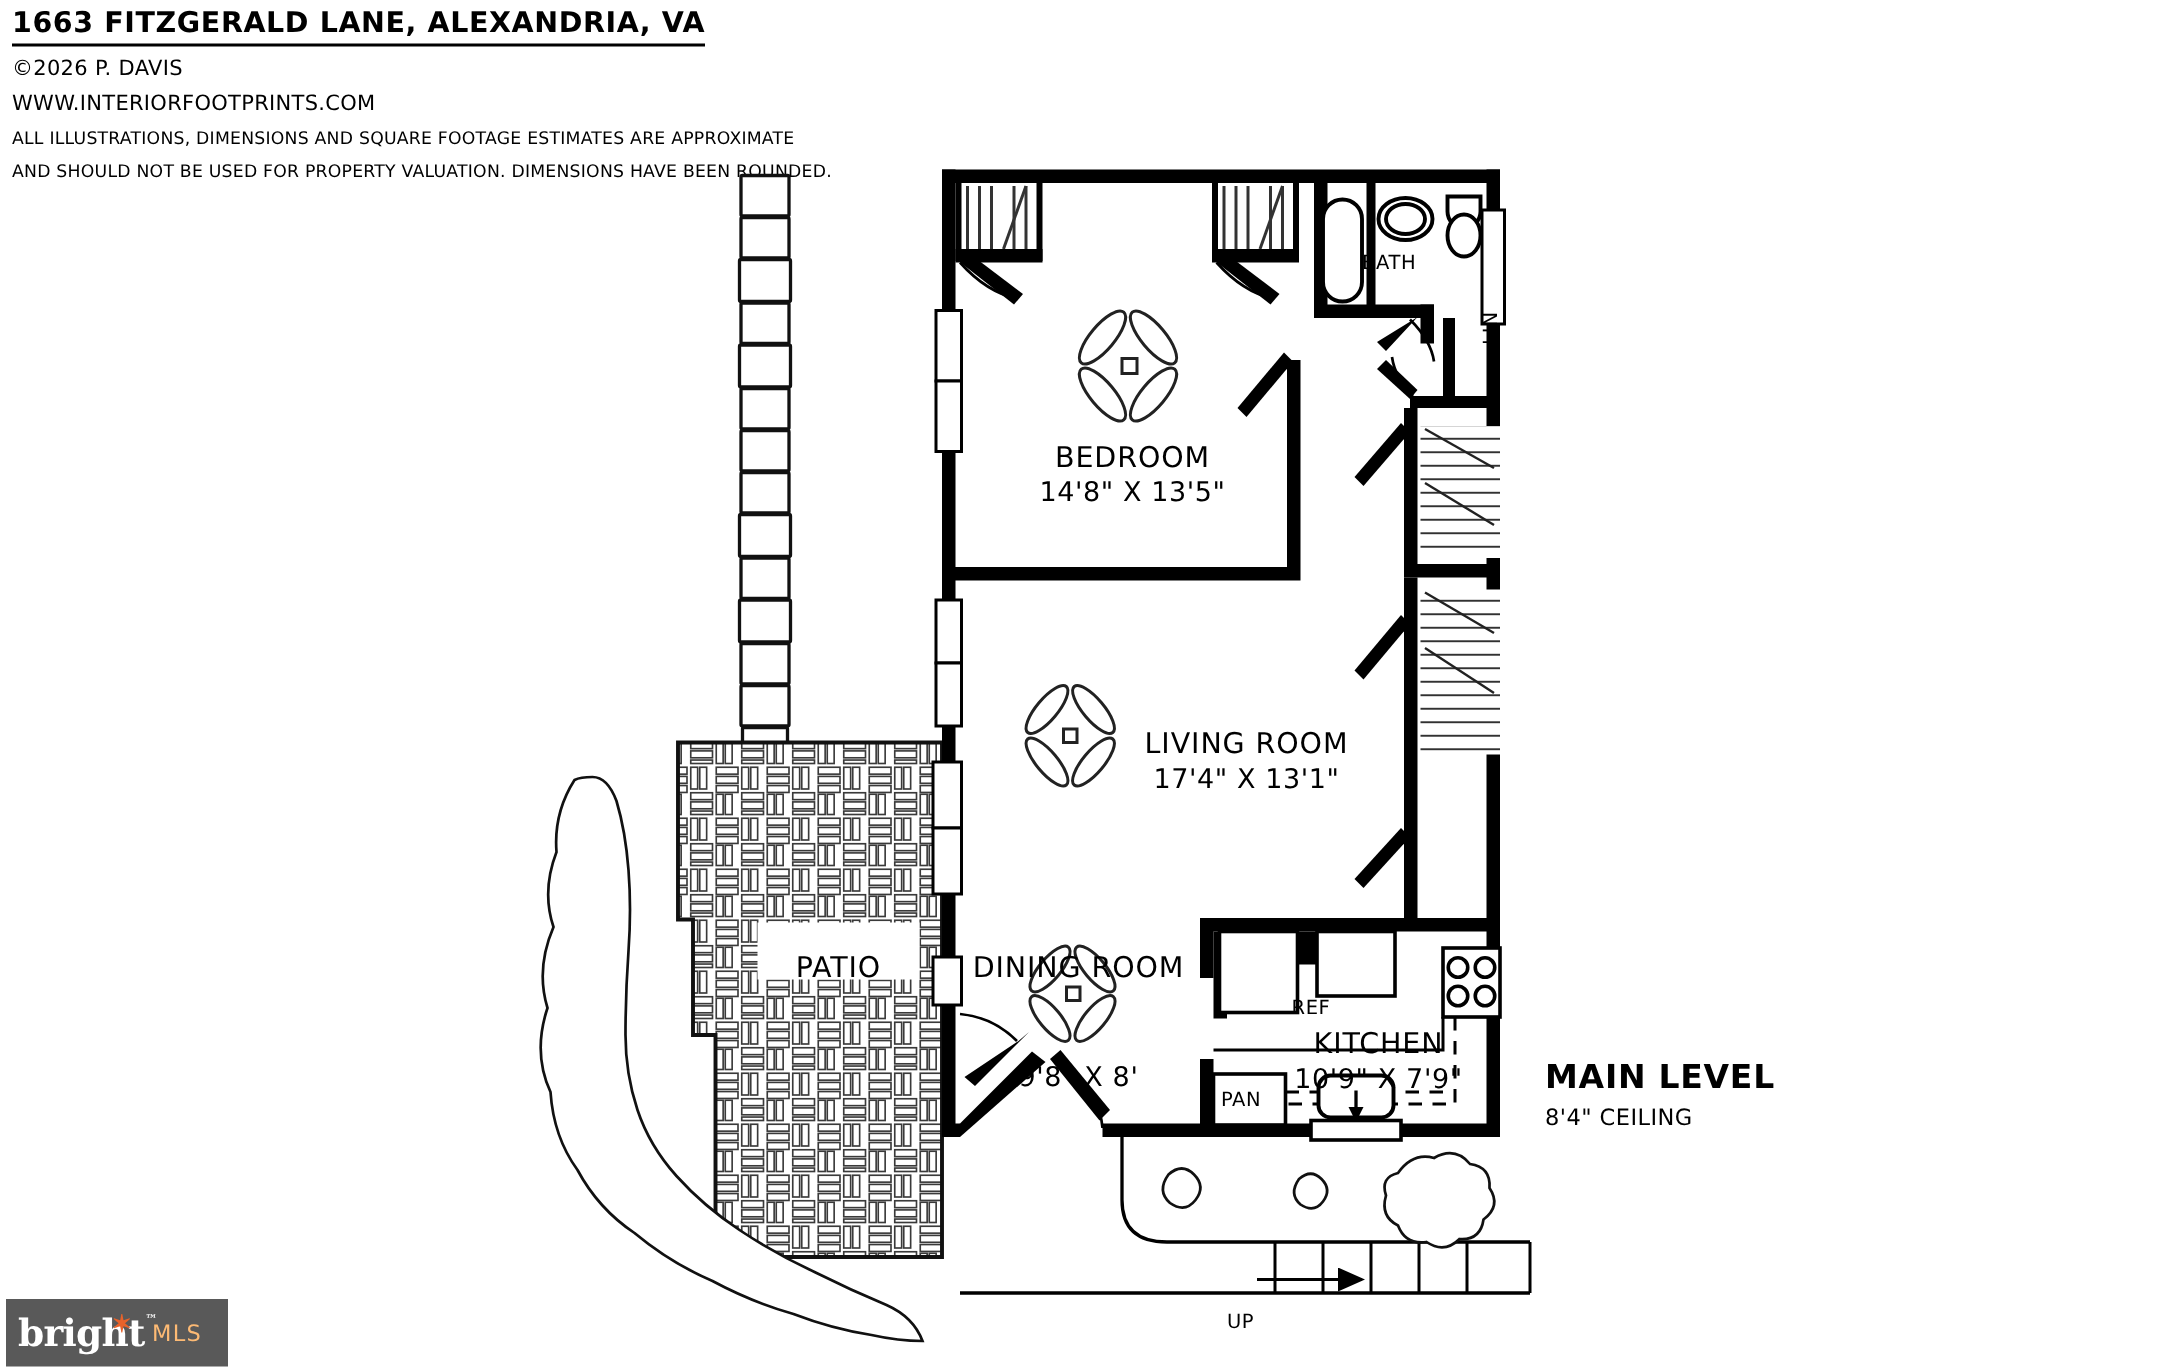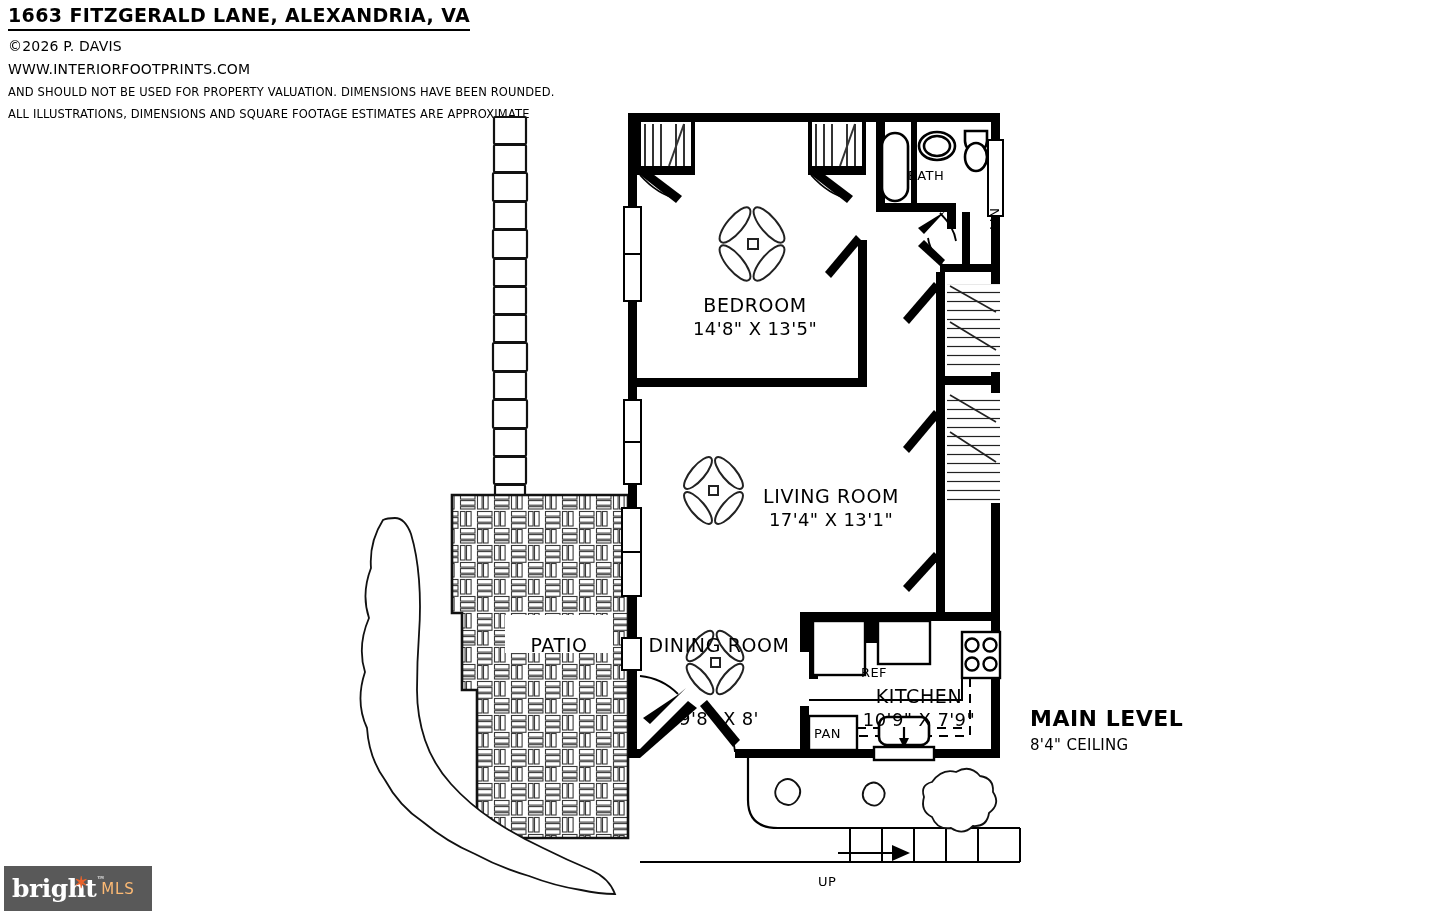--- a/index.html
+++ b/index.html
@@ -49,22 +49,22 @@
 </style>
 </head>
 <body>
 
 <div id="stage">
 
   <div class="hdr">
     <div class="hdr-title">1663 FITZGERALD LANE, ALEXANDRIA, VA</div>
     <div class="hdr-line">©2026 P. DAVIS</div>
     <div class="hdr-line">WWW.INTERIORFOOTPRINTS.COM</div>
+    <div class="hdr-small">ALL ILLUSTRATIONS, DIMENSIONS AND SQUARE FOOTAGE ESTIMATES ARE APPROXIMATE</div>
     <div class="hdr-small">AND  SHOULD NOT BE USED FOR PROPERTY VALUATION. DIMENSIONS HAVE BEEN ROUNDED.</div>
-    <div class="hdr-small">ALL ILLUSTRATIONS, DIMENSIONS AND SQUARE FOOTAGE ESTIMATES ARE APPROXIMATE</div>
   </div>
 
   <div class="level">
     <div class="level-title">MAIN LEVEL</div>
     <div class="level-sub">8'4" CEILING</div>
   </div>
 
   <svg id="plan-svg" viewBox="0 0 1440 913">
     <defs>
 

